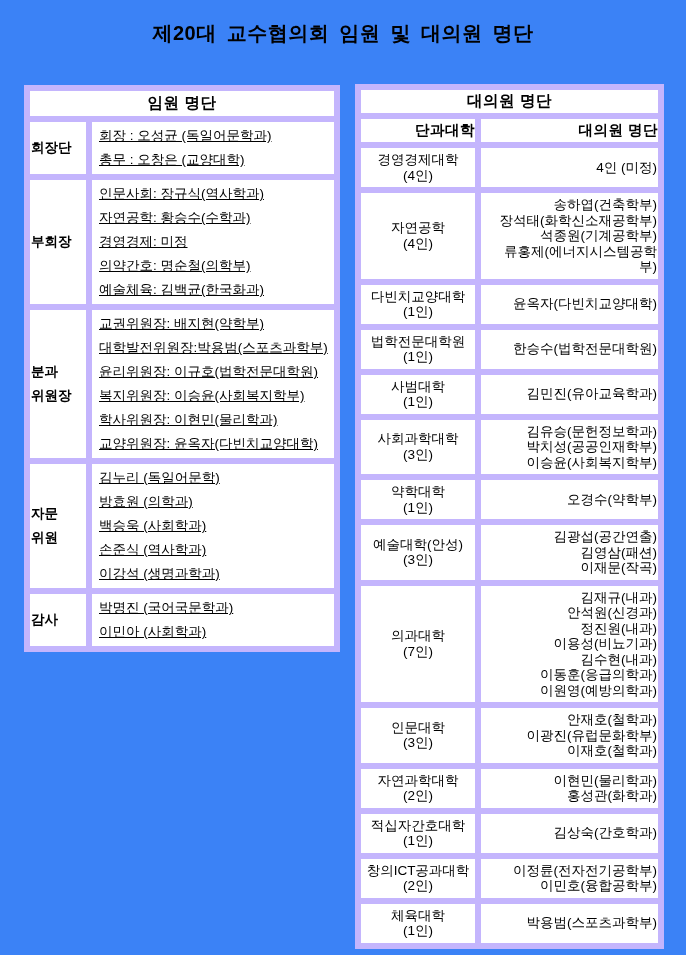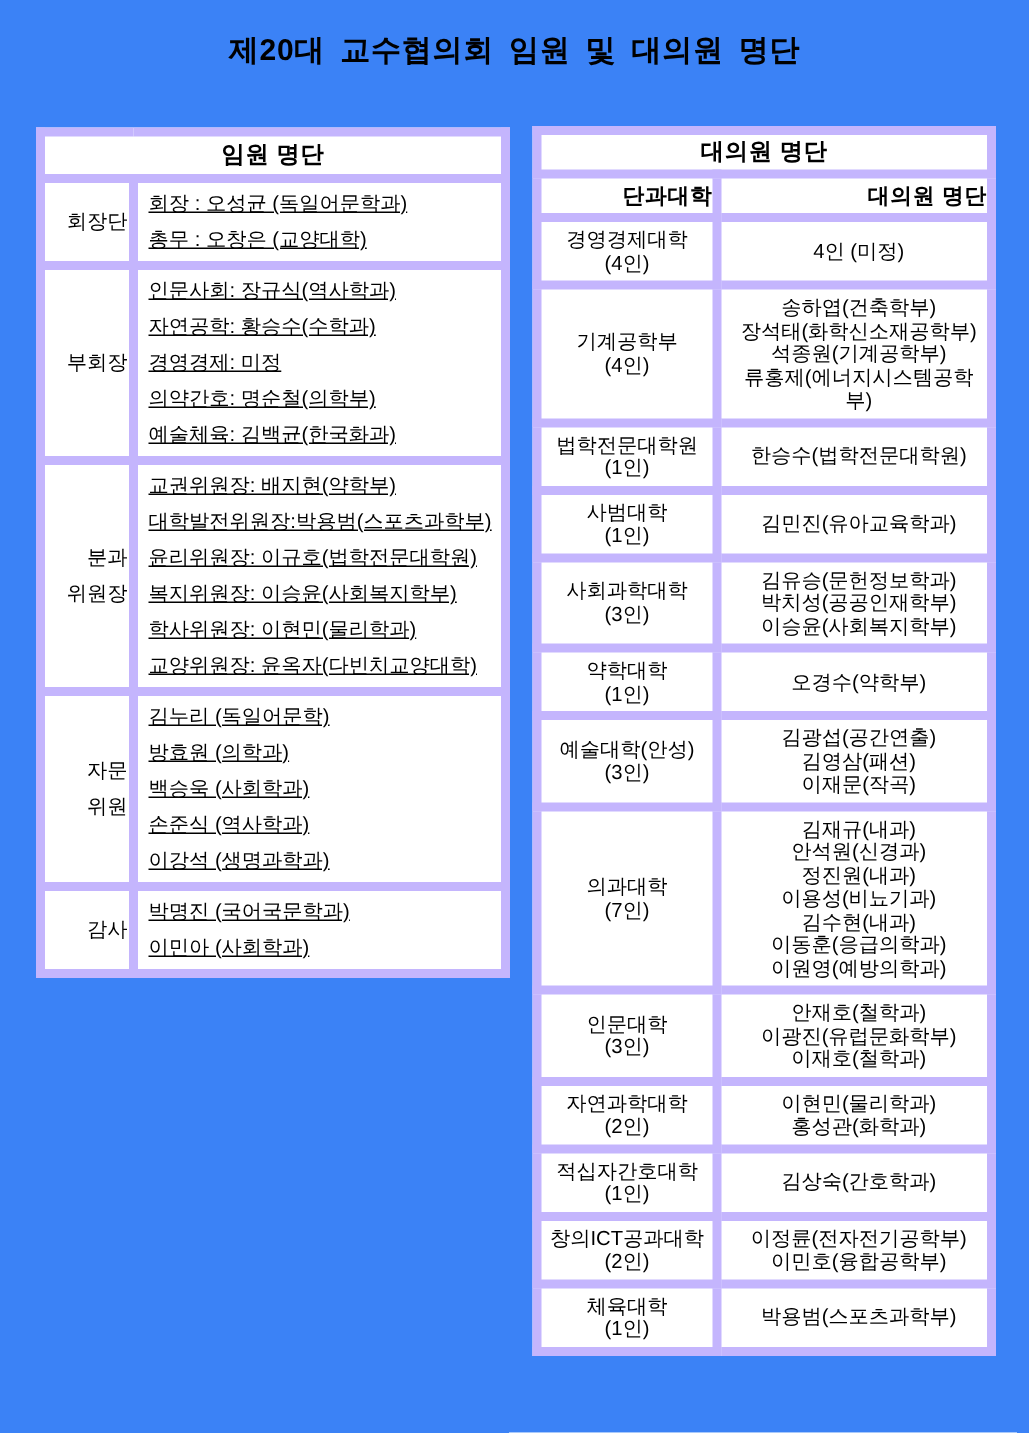--- a/index.html
+++ b/index.html
@@ -56,22 +56,23 @@
     text-align: center;
     padding: 2px 0;
     letter-spacing: 0.5px;
   }
   .officers-table td {
     font-size: 13.5px;
     line-height: 24px;
   }
   .officers-table td.role {
     width: 62px;
-    text-align: right;
+    text-align: left;
     padding: 2px 1px;
+    font-weight: bold;
   }
   .officers-table td.names {
     width: 248px;
     text-align: left;
     padding: 2px 2px 2px 7px;
     text-decoration: underline;
   }
   
   .delegates-table {
     position: absolute;
@@ -97,21 +98,21 @@
     font-size: 13.5px;
     line-height: 15.5px;
   }
   .delegates-table td.college {
     width: 120px;
     text-align: center;
     padding: 4px 2px;
   }
   .delegates-table td.members {
     width: 183px;
-    text-align: center;
+    text-align: right;
     padding: 4px 1px 4px 7px;
     margin-left: 21px;
   }
 </style>
 </head>
 <body>
 
 <div class="doc">
 
   <div class="doc-title">제20대 교수협의회 임원 및 대의원 명단</div>
@@ -177,26 +178,31 @@
     <tr>
       <th class="col-hd">단과대학</th>
       <th class="col-hd">대의원 명단</th>
     </tr>
     <tr>
       <td class="college">경영경제대학
 (4인)</td>
       <td class="members">4인 (미정)</td>
     </tr>
     <tr>
-      <td class="college">기계공학부
+      <td class="college">자연공학
 (4인)</td>
       <td class="members">송하엽(건축학부)
 장석태(화학신소재공학부)
 석종원(기계공학부)
 류홍제(에너지시스템공학부)</td>
+    </tr>
+    <tr>
+      <td class="college">다빈치교양대학
+(1인)</td>
+      <td class="members">윤옥자(다빈치교양대학)</td>
     </tr>
     <tr>
       <td class="college">법학전문대학원
 (1인)</td>
       <td class="members">한승수(법학전문대학원)</td>
     </tr>
     <tr>
       <td class="college">사범대학
 (1인)</td>
       <td class="members">김민진(유아교육학과)</td>

